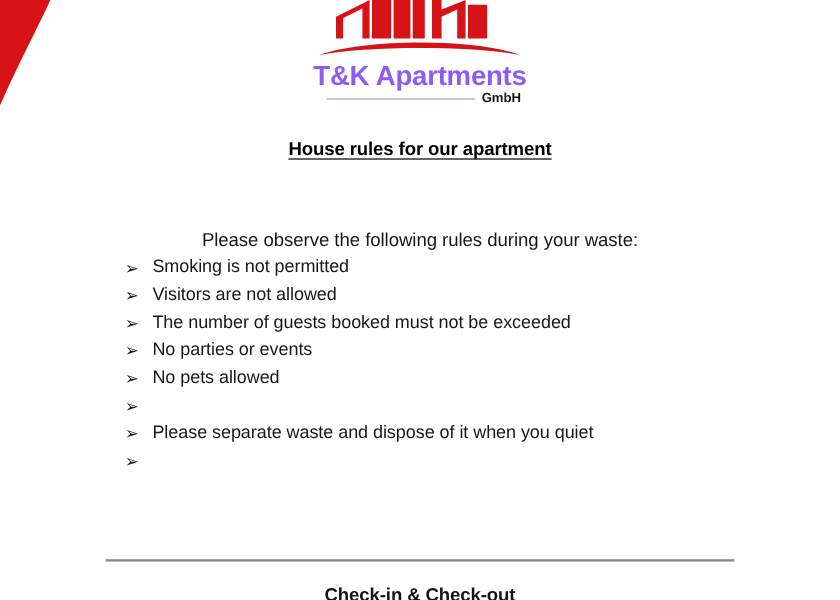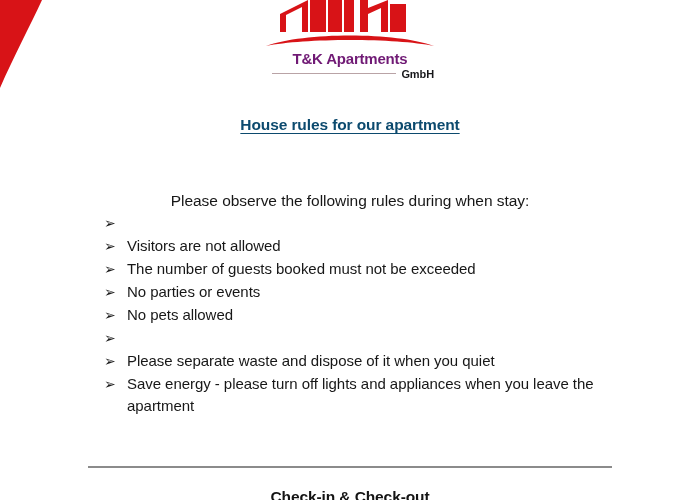--- a/index.html
+++ b/index.html
@@ -44,24 +44,24 @@
     display: block;
   }
   .logo-wordmark {
     margin-top: 1px;
     display: flex;
     flex-direction: column;
     align-items: flex-end;
     width: 172px;
   }
   .logo-name {
-    font-size: 15px;
+    font-size: 23px;
     font-weight: 700;
     letter-spacing: -0.2px;
-    color: #701a75;
+    color: #8b5cf6;
     line-height: 1.05;
     align-self: center;
     white-space: nowrap;
   }
   .logo-sub-wrap {
     display: flex;
     align-items: center;
     width: 100%;
     margin-top: 1px;
   }
@@ -86,21 +86,21 @@
     position: absolute;
     top: 106px;
     left: 0;
     right: 0;
     text-align: center;
     font-size: 15.5px;
     font-weight: 700;
     text-decoration: underline;
     text-underline-offset: 3px;
     letter-spacing: -0.1px;
-    color: #0c4a6e;
+    color: #000000;
   }
 
   
   .intro-line {
     position: absolute;
     top: 176px;
     left: 0;
     right: 0;
     text-align: center;
     font-size: 15.5px;
@@ -196,25 +196,26 @@
     <div class="logo-name">T&amp;K Apartments</div>
     <div class="logo-sub-wrap">
       <span class="logo-rule"></span>
       <span class="logo-sub">GmbH</span>
     </div>
   </div>
 </div>
 
 <h1 class="doc-title">House rules for our apartment</h1>
 
-<p class="intro-line">Please observe the following rules during when stay:</p>
+<p class="intro-line">Please observe the following rules during your waste:</p>
 
 <ul class="rules-list">
   <li class="rule-item">
     <span class="rule-bullet">➢</span>
+    <span class="rule-text">Smoking is not permitted</span>
   </li>
   <li class="rule-item">
     <span class="rule-bullet">➢</span>
     <span class="rule-text">Visitors are not allowed</span>
   </li>
   <li class="rule-item">
     <span class="rule-bullet">➢</span>
     <span class="rule-text">The number of guests booked must not be exceeded</span>
   </li>
   <li class="rule-item">
@@ -227,19 +228,18 @@
   </li>
   <li class="rule-item">
     <span class="rule-bullet">➢</span>
   </li>
   <li class="rule-item">
     <span class="rule-bullet">➢</span>
     <span class="rule-text">Please separate waste and dispose of it when you quiet</span>
   </li>
   <li class="rule-item">
     <span class="rule-bullet">➢</span>
-    <span class="rule-text">Save energy - please turn off lights and appliances when you leave the apartment</span>
   </li>
 </ul>
 
 <div class="section-divider"></div>
 
 <div class="footer-heading">Check-in &amp; Check-out</div>
 
 </body></html>

